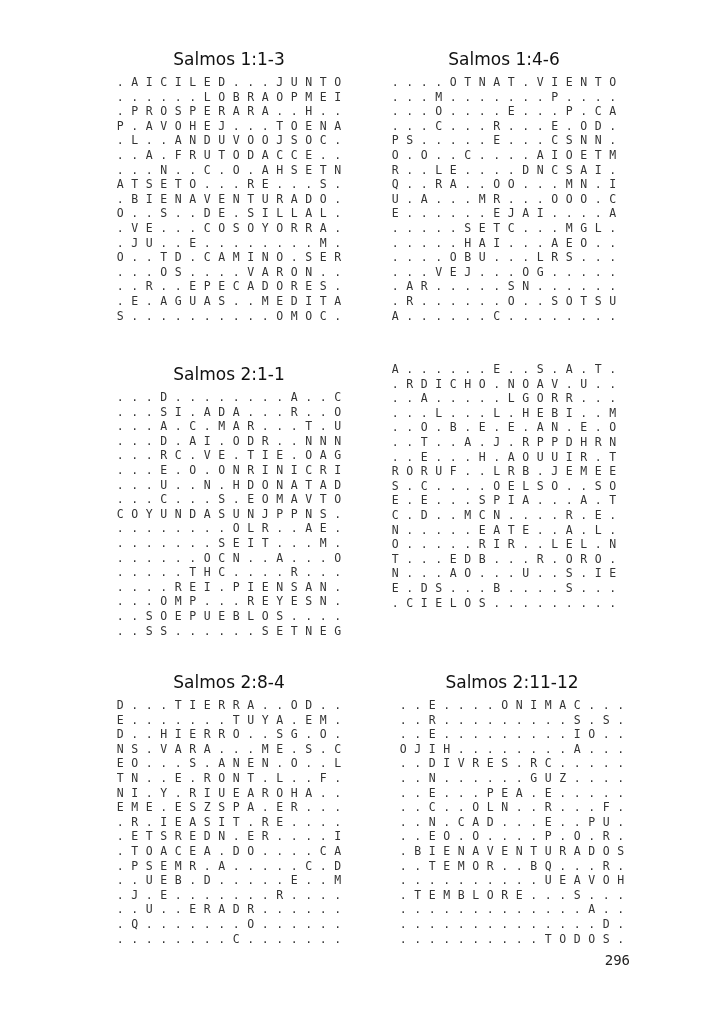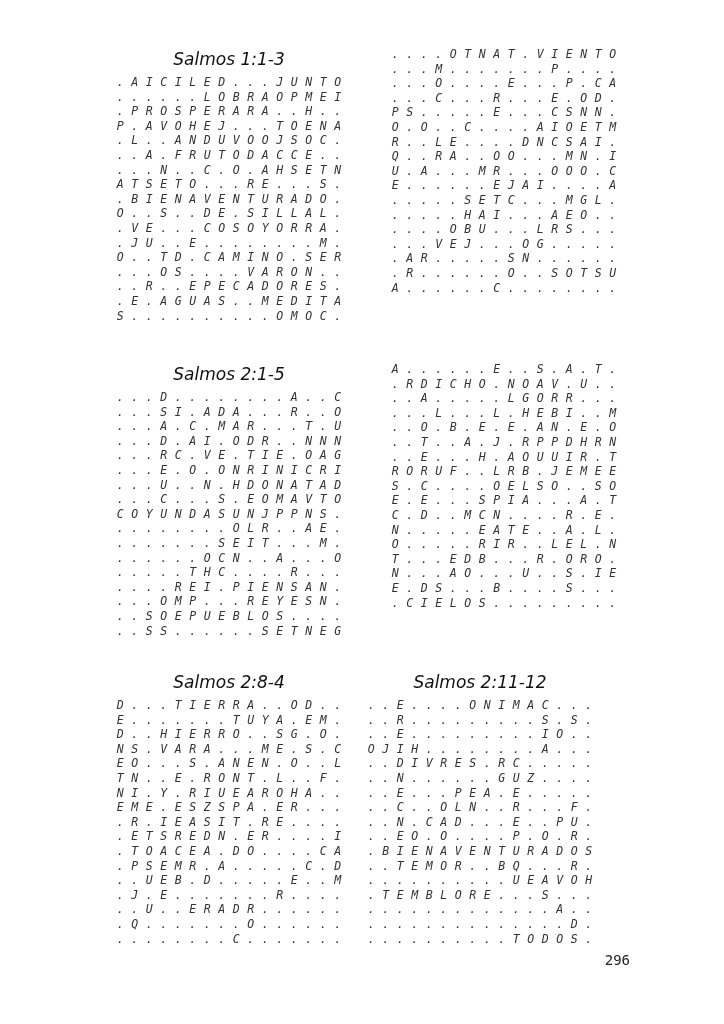--- a/index.html
+++ b/index.html
@@ -1,17 +1,17 @@
 <!DOCTYPE html>
 <html><head>
 <meta charset="utf-8">
 <style>
   html, body { margin: 0; padding: 0; background: #ffffff; }
   body { width: 724px; height: 1024px; position: relative; overflow: hidden; }
-  .puzzle { position: absolute; width: 232px; font-style: italic; }
+  .puzzle { position: absolute; width: 232px; }
   .puzzle-title {
     font-family: "DejaVu Sans", sans-serif;
     font-size: 17px; color: #111;
     text-align: center; height: 24px; line-height: 24px; margin-bottom: 4px;
   }
   .grid { position: relative; }
   .grid-row {
     display: flex; height: 14.6px; line-height: 14.6px;
   }
   .cell {
@@ -332,20 +332,21 @@
           <span class="cell">.</span>
           <span class="cell">O</span>
           <span class="cell">M</span>
           <span class="cell">O</span>
           <span class="cell">C</span>
           <span class="cell">.</span>
         </div>
       </div>
     </div>
     <div class="puzzle" style="left: 388px; top: 47px;">
+      <div class="puzzle-title">Salmos 1:4-6</div>
       <div class="grid">
         <div class="grid-row">
           <span class="cell">.</span>
           <span class="cell">.</span>
           <span class="cell">.</span>
           <span class="cell">.</span>
           <span class="cell">O</span>
           <span class="cell">T</span>
           <span class="cell">N</span>
           <span class="cell">A</span>
@@ -642,21 +643,21 @@
           <span class="cell">.</span>
           <span class="cell">.</span>
           <span class="cell">.</span>
           <span class="cell">.</span>
           <span class="cell">.</span>
           <span class="cell">.</span>
         </div>
       </div>
     </div>
     <div class="puzzle" style="left: 113px; top: 362px;">
-      <div class="puzzle-title">Salmos 2:1-5</div>
+      <div class="puzzle-title">Salmos 2:1-1</div>
       <div class="grid">
         <div class="grid-row">
           <span class="cell">.</span>
           <span class="cell">.</span>
           <span class="cell">.</span>
           <span class="cell">D</span>
           <span class="cell">.</span>
           <span class="cell">.</span>
           <span class="cell">.</span>
           <span class="cell">.</span>
@@ -1573,21 +1574,21 @@
           <span class="cell">.</span>
           <span class="cell">.</span>
           <span class="cell">.</span>
           <span class="cell">.</span>
           <span class="cell">.</span>
           <span class="cell">.</span>
           <span class="cell">.</span>
         </div>
       </div>
     </div>
-    <div class="puzzle" style="left: 364px; top: 670px;">
+    <div class="puzzle" style="left: 396px; top: 670px;">
       <div class="puzzle-title">Salmos 2:11-12</div>
       <div class="grid">
         <div class="grid-row">
           <span class="cell">.</span>
           <span class="cell">.</span>
           <span class="cell">E</span>
           <span class="cell">.</span>
           <span class="cell">.</span>
           <span class="cell">.</span>
           <span class="cell">.</span>

